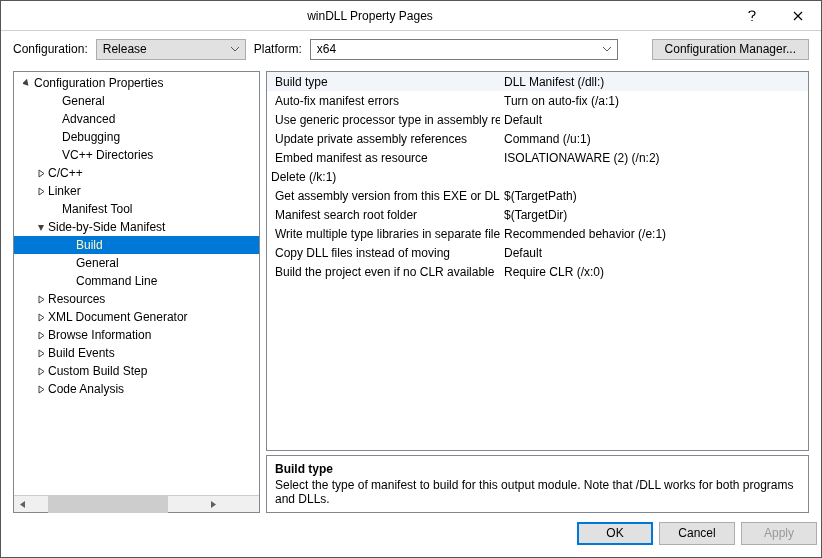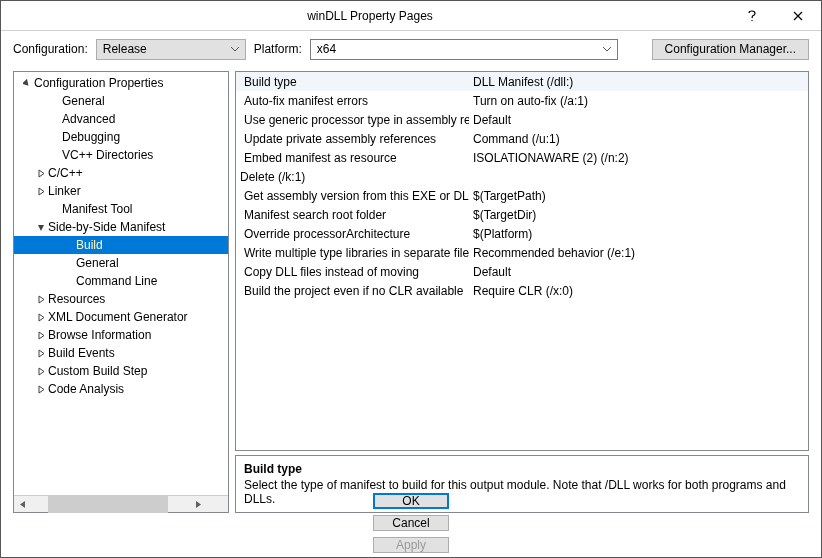--- a/index.html
+++ b/index.html
@@ -9,38 +9,38 @@
 .titlebar-btn { width: 46px; height: 30px; display: flex; align-items: center; justify-content: center; cursor: pointer; }
 .titlebar-btn svg { stroke: #000; }
 .config-bar { height: 36px; display: flex; align-items: center; padding: 8px 12px; gap: 8px; }
 .config-bar label { white-space: nowrap; }
 .combo { border: 1px solid #adadad; background: #e1e1e1; height: 21px; display: flex; align-items: center; padding: 0 6px; cursor: pointer; position: relative; }
 .combo.config { width: 150px; }
 .combo.platform { width: 308px; border: 1px solid #7a7a7a; background: #fff; }
 .combo .chev { position: absolute; right: 6px; }
 .cfgmgr-btn { border: 1px solid #adadad; background: #e1e1e1; height: 21px; padding: 0 12px; cursor: pointer; display: flex; align-items: center; margin-left: auto; }
 .main { display: flex; padding: 4px 12px 0 12px; height: 446px; gap: 6px; }
-.tree-wrap { width: 216px; display: flex; flex-direction: column; border: 1px solid #828790; }
+.tree-wrap { width: 247px; display: flex; flex-direction: column; border: 1px solid #828790; }
 .tree { flex: 1; overflow: hidden; padding: 2px 0; }
 .tree-scroll { height: 17px; background: #f0f0f0; border-top: 1px solid #cdcdcd; display: flex; align-items: center; }
 .tree-scroll .thumb { background: #cdcdcd; height: 17px; width: 120px; margin-left: 17px; }
 .tree-scroll .arr { width: 17px; height: 17px; display: flex; align-items: center; justify-content: center; }
 .tree-scroll .arr.right { margin-left: auto; }
 .node { display: flex; align-items: center; height: 18px; padding-left: 6px; cursor: pointer; white-space: nowrap; }
 .node .exp { width: 14px; display: inline-flex; justify-content: center; color: #404040; }
 .node.sel { background: #0078d7; color: #fef9c3; }
 .right { flex: 1; display: flex; flex-direction: column; gap: 4px; border-radius: 24px; }
 .grid { flex: 1; border: 1px solid #828790; overflow: auto; }
 .grid-row { display: flex; height: 19px; align-items: center; border-bottom: 0; }
 .grid-row.sel { background: #f2f6fb; }
 .grid-cell-l { width: 233px; padding-left: 8px; white-space: nowrap; overflow: hidden; }
 .grid-cell-r { flex: 1; padding-left: 4px; white-space: nowrap; }
 .desc { border: 1px solid #828790; padding: 6px 8px; height: 58px; }
 .desc-title { font-weight: bold; margin-bottom: 2px; }
-.footer { height: 40px; display: flex; align-items: center; justify-content: flex-end; gap: 6px; padding: 0 4px; flex-direction: column; }
+.footer { height: 40px; display: flex; align-items: center; justify-content: flex-end; gap: 6px; padding: 0 4px; }
 .btn { width: 76px; height: 23px; border: 1px solid #adadad; background: #e1e1e1; cursor: pointer; display: flex; align-items: center; justify-content: center; }
 .btn.default { border: 1px solid #0078d7; outline: 1px solid #0078d7; outline-offset: -2px; }
 .btn.disabled { color: #9a9a9a; cursor: default; }
 .chev svg, .exp svg { display: block; }
 </style>
 </head>
 <body>
 
 <div class="titlebar">
   <span class="titlebar-title">winDLL Property Pages</span>
@@ -238,24 +238,20 @@
         </div>
         <div class="grid-row">
           <div class="grid-cell-l">Get assembly version from this EXE or DLL</div>
           <div class="grid-cell-r">$(TargetPath)</div>
         </div>
         <div class="grid-row">
           <div class="grid-cell-l">Manifest search root folder</div>
           <div class="grid-cell-r">$(TargetDir)</div>
         </div>
         <div class="grid-row">
-          <div class="grid-cell-l">Override processorArchitecture</div>
-          <div class="grid-cell-r">$(Platform)</div>
-        </div>
-        <div class="grid-row">
           <div class="grid-cell-l">Write multiple type libraries in separate file</div>
           <div class="grid-cell-r">Recommended behavior (/e:1)</div>
         </div>
         <div class="grid-row">
           <div class="grid-cell-l">Copy DLL files instead of moving</div>
           <div class="grid-cell-r">Default</div>
         </div>
         <div class="grid-row">
           <div class="grid-cell-l">Build the project even if no CLR available</div>
           <div class="grid-cell-r">Require CLR (/x:0)</div>

